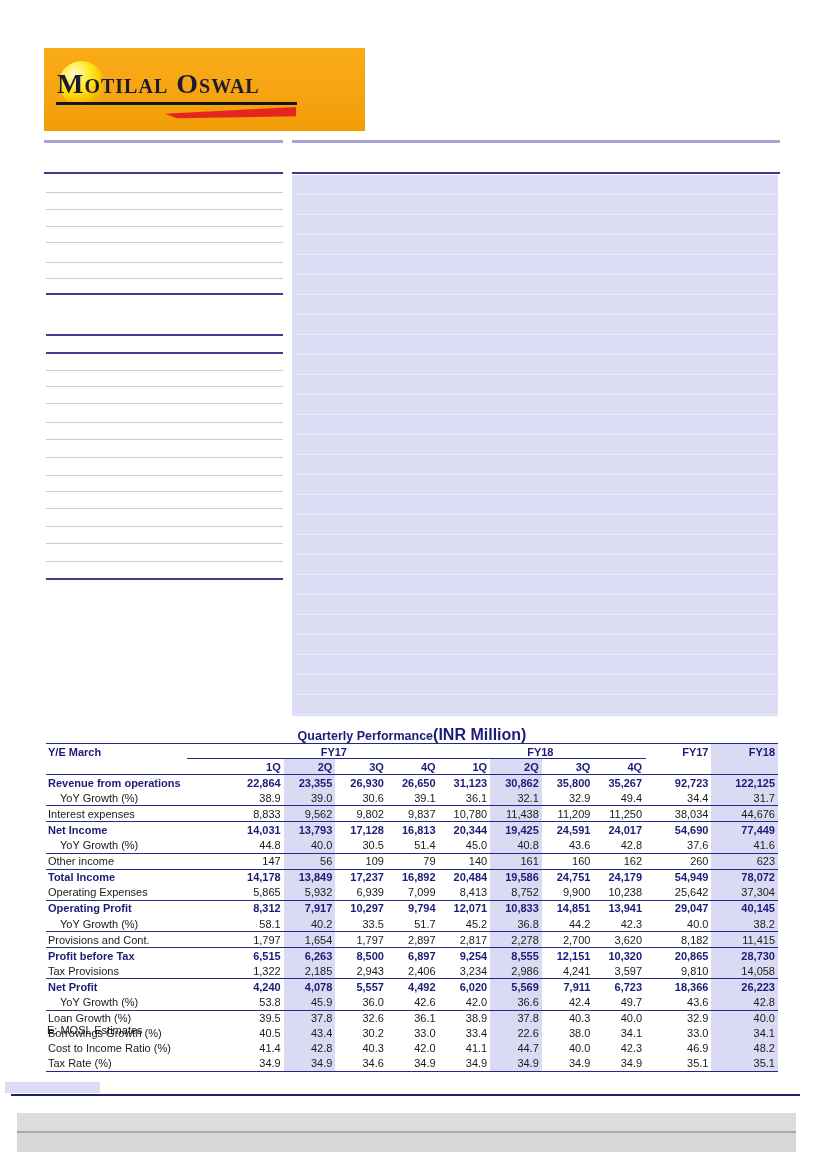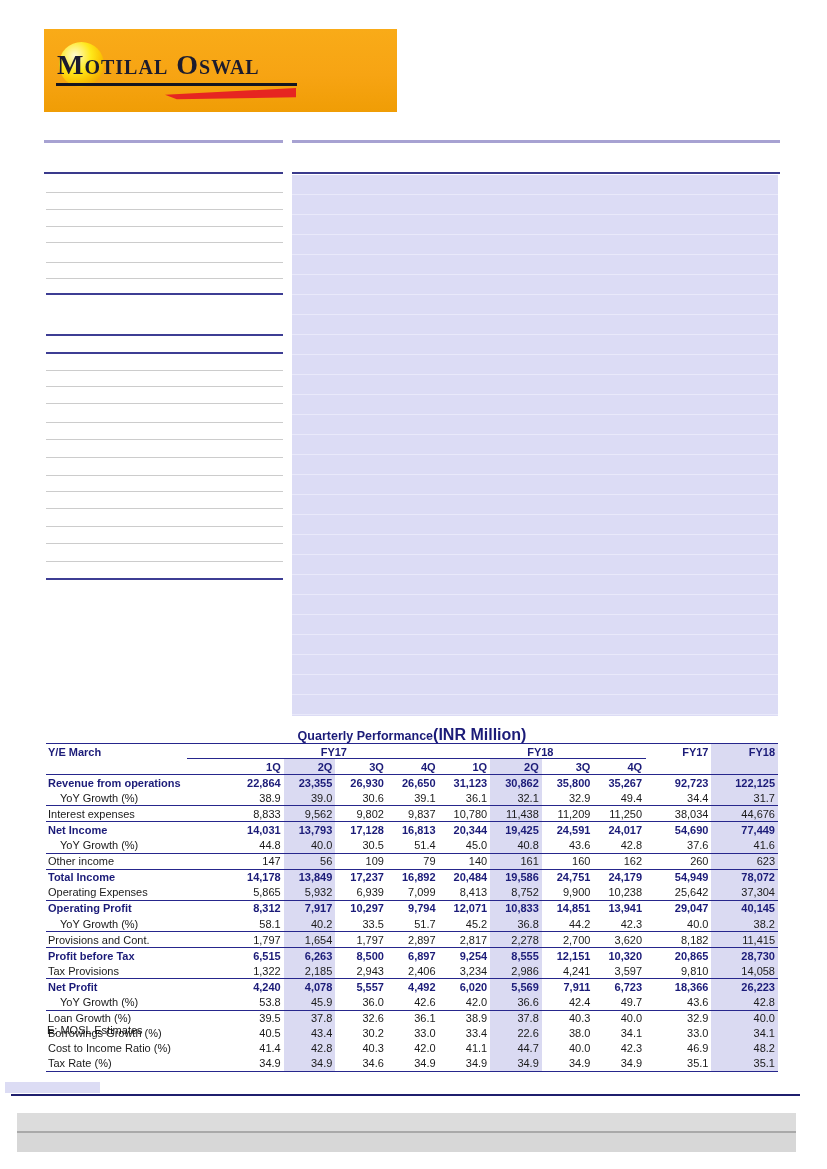--- a/index.html
+++ b/index.html
@@ -1,21 +1,21 @@
 <!DOCTYPE html>
 <html><head>
 <meta charset="utf-8">
 <style>
   html,body{margin:0;padding:0;background:#ffffff;}
   .page{position:relative;width:827px;height:1169px;background:#ffffff;overflow:hidden;
         font-family:"Liberation Sans",sans-serif;}
 
   
-  .logo{position:absolute;left:44px;top:29px;width:321px;height:83px;
-        background:linear-gradient(180deg,#f9ab18 0%,#f7a413 55%,#f09d05 100%);padding-left:32px;}
+  .logo{position:absolute;left:44px;top:48px;width:321px;height:83px;
+        background:linear-gradient(180deg,#f9ab18 0%,#f7a413 55%,#f09d05 100%);}
   .ball{position:absolute;left:15px;top:13px;width:45px;height:45px;border-radius:50%;
         background:radial-gradient(circle at 35% 30%,#fffbd0 0%,#ffe81a 38%,#fbc303 62%,#eda106 85%,#e09104 100%);}
   .brand{position:absolute;left:13px;top:21px;width:250px;
          font-family:"Liberation Serif",serif;font-variant:small-caps;
          font-size:28px;font-weight:700;letter-spacing:1px;color:#1c1c2e;line-height:30px;white-space:nowrap;}
   .brand-rule{position:absolute;left:12px;top:54px;width:241px;height:2.5px;background:#15151f;}
   .swoosh{position:absolute;left:121px;top:59px;width:131px;height:13px;background:#e62521;
           clip-path:polygon(0 52%,100% 0%,100% 72%,9% 86%);}
 
   

